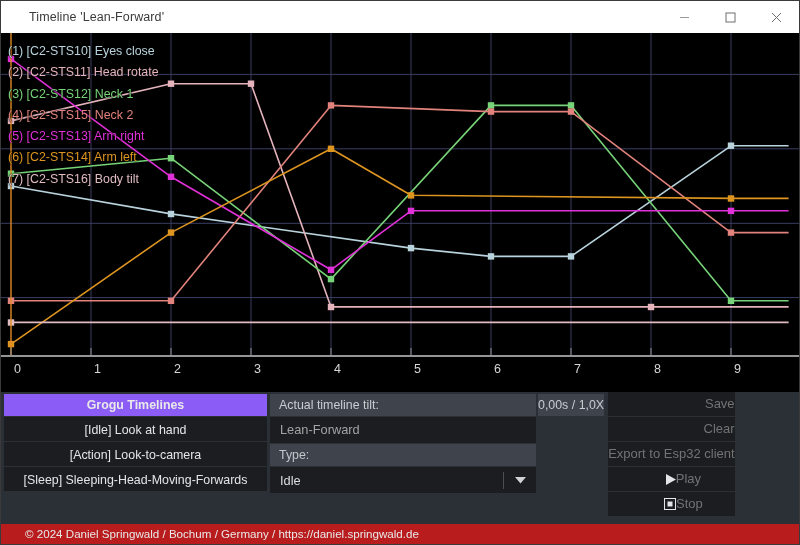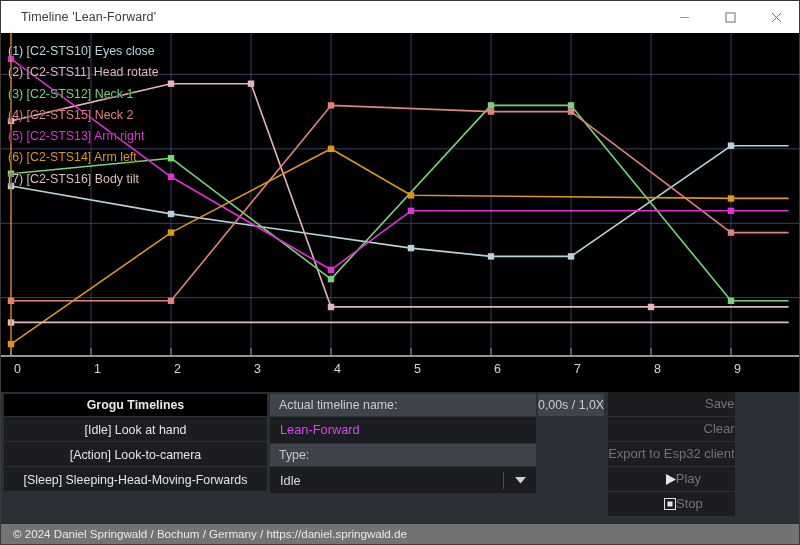--- a/index.html
+++ b/index.html
@@ -8,21 +8,21 @@
        -webkit-font-smoothing:antialiased;}
 
   .window{width:800px;height:545px;box-sizing:border-box;
           border:1px solid #3a3a3a;background:#000;
           display:flex;flex-direction:column;position:relative;}
 
   
   .titlebar{height:32px;background:#ffffff;display:flex;align-items:center;
             flex:0 0 32px;position:relative;}
   .titlebar .title{font-size:12.5px;color:#3b3b3b;padding-left:20px;
-                   letter-spacing:.1px;white-space:nowrap;}
+                   letter-spacing:.1px;white-space:nowrap;margin-left:8px;}
   .winbtns{margin-left:auto;display:flex;height:32px;}
   .winbtn{width:46px;height:32px;display:flex;align-items:center;
           justify-content:center;cursor:default;}
   .winbtn svg{display:block;}
 
   
   .chartwrap{flex:1 1 auto;background:#000000;position:relative;overflow:hidden;}
   .chartsvg{position:absolute;left:0;top:0;}
   .legend{position:absolute;left:7px;top:8px;pointer-events:none;}
   .legend .row{font-size:12.4px;line-height:21.3px;white-space:nowrap;
@@ -33,57 +33,57 @@
           flex-direction:column;}
   .panelrow{display:flex;flex:1 1 auto;}
 
   .colA{width:268px;flex:0 0 268px;display:flex;flex-direction:column;
         background:#2b2f36;padding:0;}
   .colB{flex:1 1 auto;display:flex;}
   .colB1{width:268px;flex:0 0 268px;display:flex;flex-direction:column;}
   .colB2{flex:1 1 auto;display:flex;flex-direction:row;}
 
   .hdr{height:22px;line-height:22px;font-size:12.4px;color:#e9e9ea;
-       background:#000000;text-align:center;font-weight:600;
+       background:#8b5cf6;text-align:center;font-weight:600;
        margin:2px 2px 1px 3px;}
   .hdrL{height:22px;line-height:22px;font-size:12.4px;color:#c9ccd1;
         background:#3f444c;text-align:left;padding-left:9px;
         margin:2px 1px 1px 1px;}
   .hdrC{height:22px;line-height:22px;font-size:12.4px;color:#c9ccd1;
         background:#3f444c;text-align:center;margin:2px 3px 1px 1px;}
 
   .listitem{height:24px;line-height:24px;font-size:12.4px;color:#e4e5e7;
             background:#1b1d21;text-align:center;margin:0 2px 1px 3px;
             box-sizing:border-box;border:1px solid transparent;
             overflow:hidden;white-space:nowrap;cursor:default;}
   .listitem.sel{border:2px solid #2196c4;background:#1b1d21;
                 line-height:22px;}
 
-  .field{height:26px;line-height:26px;font-size:12.8px;color:#d946ef;
+  .field{height:26px;line-height:26px;font-size:12.8px;color:#a3a3a3;
          background:#1b1d21;padding-left:10px;margin:0 1px 1px 1px;
          box-sizing:border-box;overflow:hidden;white-space:nowrap;}
   .label{height:22px;line-height:22px;font-size:12.4px;color:#c3c6cb;
          background:#3f444c;padding-left:9px;margin:0 1px 1px 1px;
          box-sizing:border-box;}
   .combo{height:26px;margin:0 1px 1px 1px;background:#1b1d21;
          display:flex;align-items:center;box-sizing:border-box;}
   .combo .val{font-size:12.8px;color:#dcdde0;padding-left:10px;flex:1 1 auto;}
   .combo .sep{width:1px;height:17px;background:#4a4e55;}
   .combo .arrow{width:32px;display:flex;align-items:center;
                 justify-content:center;}
   .filler{flex:1 1 auto;background:#2b2f36;margin:0 1px 0 1px;}
 
   .btn{height:24px;line-height:24px;font-size:13px;color:#737373;
        background:#1b1d21;text-align:right;margin:0 3px 1px 1px;
        box-sizing:border-box;overflow:hidden;white-space:nowrap;
        cursor:default;}
   .btn.icn{display:flex;align-items:center;justify-content:center;padding-left:24px;}
 
-  .status{flex:0 0 20px;height:20px;line-height:20px;background:#737373;
-          color:#e8e9eb;font-size:11.6px;padding-left:12px;
+  .status{flex:0 0 20px;height:20px;line-height:20px;background:#b91c1c;
+          color:#e8e9eb;font-size:11.6px;padding-left:24px;
           white-space:nowrap;overflow:hidden;}
 </style>
 </head>
 <body>
 
 <div class="window">
 
   <div class="titlebar">
     <div class="title">Timeline 'Lean-Forward'</div>
     <div class="winbtns">
@@ -205,21 +205,21 @@
         <div class="hdr">Grogu Timelines</div>
         <div id="tl-items">
             <div class="listitem">[Idle] Look at hand</div>
             <div class="listitem">[Action] Look-to-camera</div>
             <div class="listitem">[Sleep] Sleeping-Head-Moving-Forwards</div>
           </div>
       </div>
 
       <div class="colB">
         <div class="colB1">
-          <div class="hdrL">Actual timeline name:</div>
+          <div class="hdrL">Actual timeline tilt:</div>
           <div class="field">Lean-Forward</div>
           <div class="label">Type:</div>
           <div class="combo">
             <div class="val">Idle</div>
             <div class="sep"></div>
             <div class="arrow">
               <svg width="11" height="7" viewBox="0 0 11 7">
                   <polygon points="0,0 11,0 5.5,6.5" fill="#cfd1d5"></polygon>
                 </svg>
             </div>

